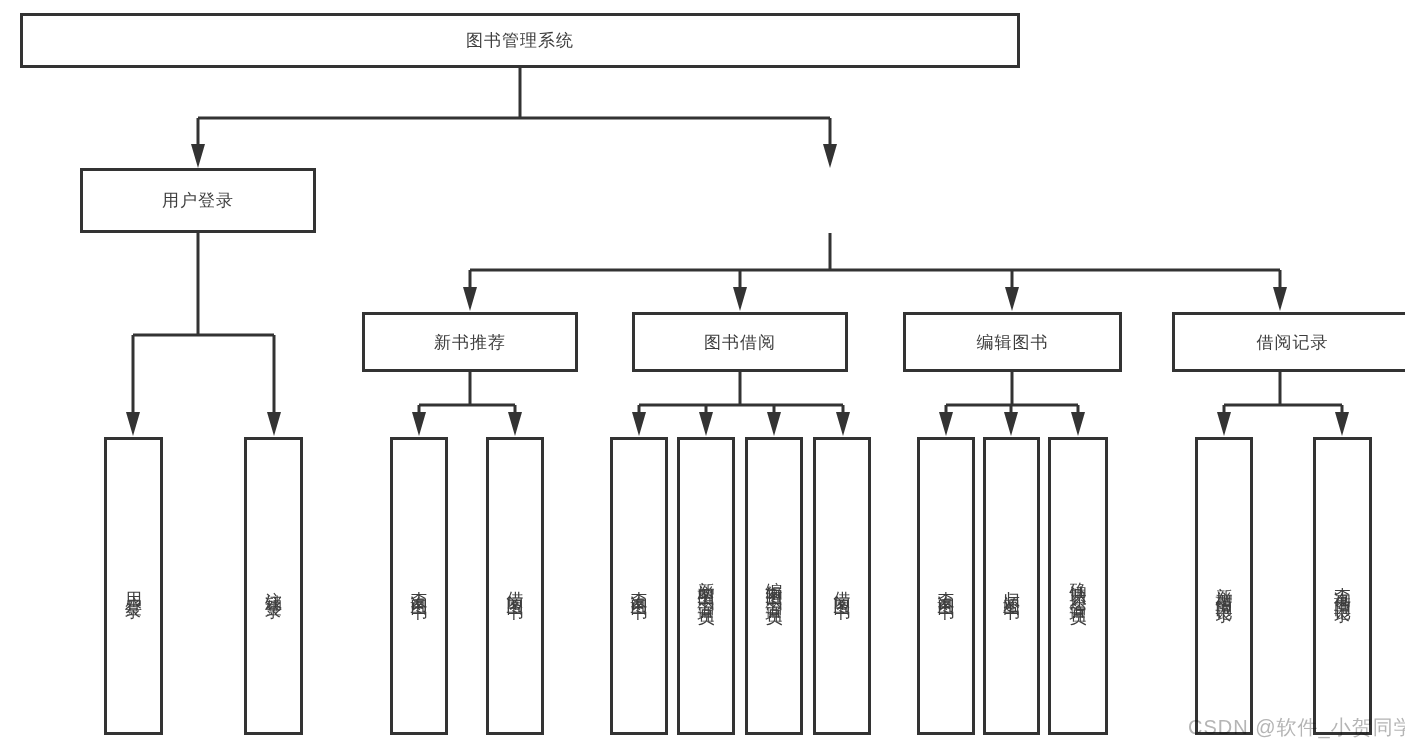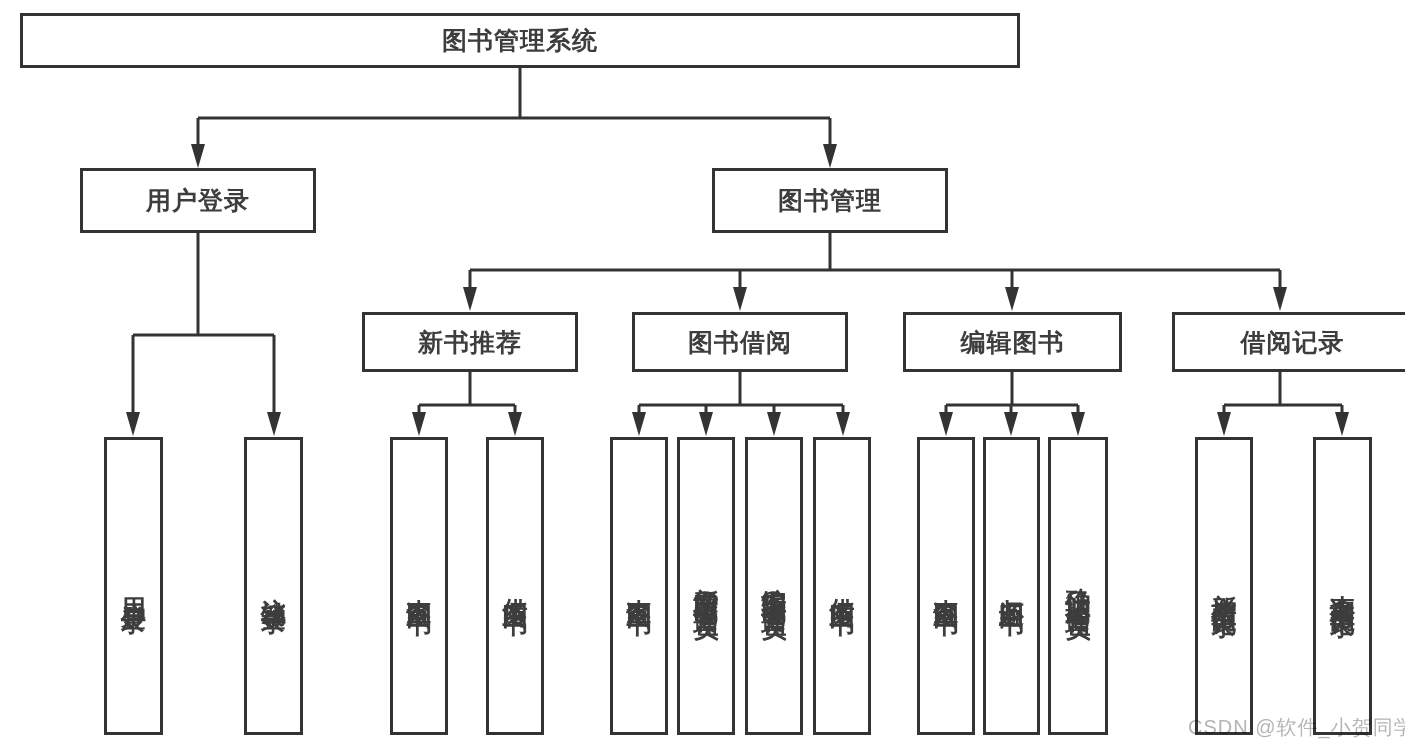--- a/index.html
+++ b/index.html
@@ -19,24 +19,23 @@
   }
   .edges{position:absolute;left:0;top:0;width:1405px;height:747px;}
   .edges path{stroke:var(--line);stroke-width:3;fill:none;}
   .edges polygon{fill:var(--line);stroke:none;}
   .node{
     position:absolute;
     box-sizing:border-box;
     border:3px solid var(--line);
     background:#fff;
     display:flex;align-items:center;justify-content:center;
-    font-size:25px;
+    font-size:17px;
     letter-spacing:1px;
     z-index:2;
-    font-weight:bold;
   }
   .leaf{
     top:437px;height:298px;
     letter-spacing:0;
   }
   .vtext{
     writing-mode:vertical-rl;
     text-orientation:mixed;
     letter-spacing:4px;
     line-height:1;
@@ -116,21 +115,20 @@
     <path d="M1224 405 H1342"></path>
     <path d="M1224 405 V414"></path>
       <polygon points="1217,412 1231,412 1224,436"></polygon>
     <path d="M1342 405 V414"></path>
       <polygon points="1335,412 1349,412 1342,436"></polygon>
   </svg>
 
   <div class="node" style="left:20px;top:13px;width:1000px;height:55px">图书管理系统</div>
 
   <div class="node" style="left:80px;top:168px;width:236px;height:65px">用户登录</div>
-  <div class="node" style="left:712px;top:168px;width:236px;height:65px">图书管理</div>
 
   <div class="node" style="left:362px;top:312px;width:216px;height:60px">新书推荐</div>
   <div class="node" style="left:632px;top:312px;width:216px;height:60px">图书借阅</div>
   <div class="node" style="left:903px;top:312px;width:219px;height:60px">编辑图书</div>
   <div class="node" style="left:1172px;top:312px;width:241px;height:60px">借阅记录</div>
 
   <div class="node leaf" style="left:104px;width:59px">
     <span class="vtext">用户登录</span>
   </div>
   <div class="node leaf" style="left:244px;width:59px">

